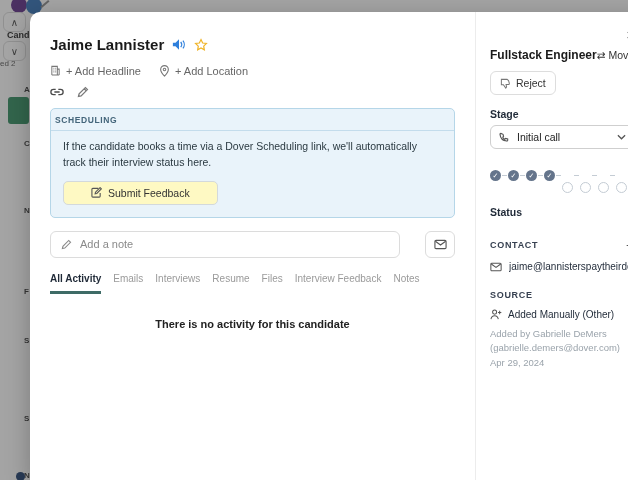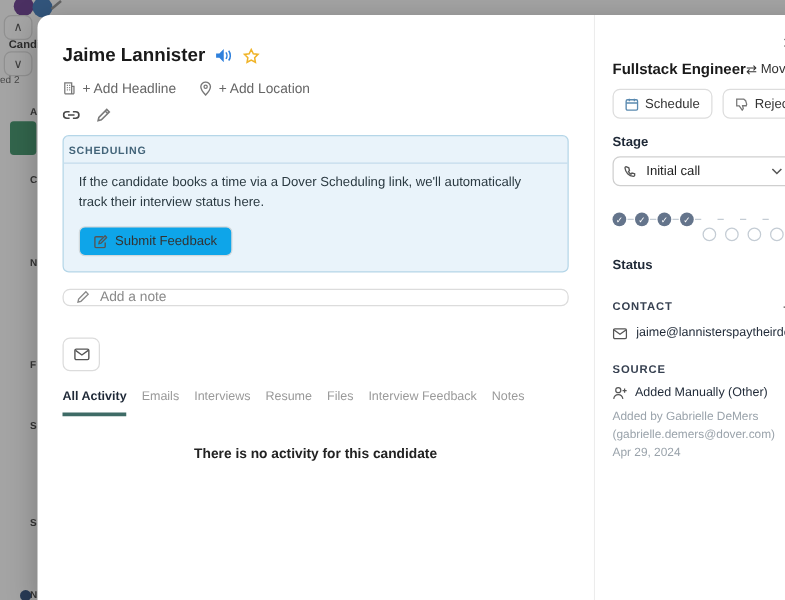--- a/index.html
+++ b/index.html
@@ -41,25 +41,25 @@
   .meta-row { display:flex; align-items:center; gap:6px; margin-top:12px;
     font-size:11px; color:#666; }
   .meta-item { display:flex; gap:5px; margin-right:12px; cursor:pointer; }
   .icons-row { display:flex; align-items:center; gap:13px; margin-top:9px; }
 
   .sched-box { margin-top:10px; border:1px solid #b5d6e8; background:#e9f3fa;
     border-radius:5px; }
   .sched-head { padding:6px 4px 5px; font-size:8.5px; font-weight:bold;
     letter-spacing:.6px; color:#44657a; border-bottom:1px solid #c3dcec; }
   .sched-body { padding:8px 12px 4px; font-size:10.5px; color:#2b3a42; line-height:1.5; }
-  .sched-btn { display:inline-flex; align-items:flex-end; gap:6px; margin:6px 12px 12px;
-    background:#0ea5e9; border:1px solid #d3d9dc; border-radius:5px; padding:5px 11px;
+  .sched-btn { display:inline-flex; align-items:flex-start; gap:6px; margin:6px 12px 12px;
+    background:#fef9c3; border:1px solid #d3d9dc; border-radius:5px; padding:5px 27px;
     font-size:10.5px; color:#333; cursor:pointer; }
 
-  .note-row { display:flex; gap:25px; margin-top:13px;flex-direction:column; }
+  .note-row { display:flex; gap:25px; margin-top:13px; }
   .note-input { flex:1; display:flex; align-items:center; gap:8px; height:27px;
     border:1px solid #dcdcdc; border-radius:6px; padding:0 10px; font-size:11px;
     color:#8a8a8a; background:#fff; }
   .mail-btn { width:30px; height:27px; border:1px solid #dcdcdc; border-radius:6px;
     background:#fff; display:flex; align-items:center; justify-content:center;
     color:#555; cursor:pointer; }
 
   .tabs { display:flex; gap:12px; margin-top:15px; font-size:10px; color:#9a9a9a; }
   .tab { padding-bottom:7px; cursor:pointer; white-space:nowrap;
     border-bottom:3px solid transparent; }
@@ -238,29 +238,20 @@
       <span class="move">
         <span>⇄</span>
         <span>Move</span>
       </span>
     </div>
 
     <div class="side-btns">
       <div class="side-btn">
         <span class="ic">
           <svg width="11" height="11" viewBox="0 0 12 12">
-              <rect x="1" y="2" width="10" height="9" rx="1.2" fill="none" stroke="#5b8ab0" stroke-width="1.2"></rect>
-              <path stroke="#5b8ab0" stroke-width="1.2" d="M1 4.8h10M3.8 1v2.2M8.2 1v2.2"></path>
-            </svg>
-        </span>
-        <span>Schedule</span>
-      </div>
-      <div class="side-btn">
-        <span class="ic">
-          <svg width="11" height="11" viewBox="0 0 12 12">
               <path fill="none" stroke="#777" stroke-width="1.1" d="M1.5 1.5h6.2l1.6 1.3.9 3-.4 1.4H6.6l.6 2.6-.9 1.2-2.6-3.6H1.5z"></path>
             </svg>
         </span>
         <span>Reject</span>
       </div>
     </div>
 
     <div class="fld-label">Stage</div>
     <div class="select">
       <span class="ic">

